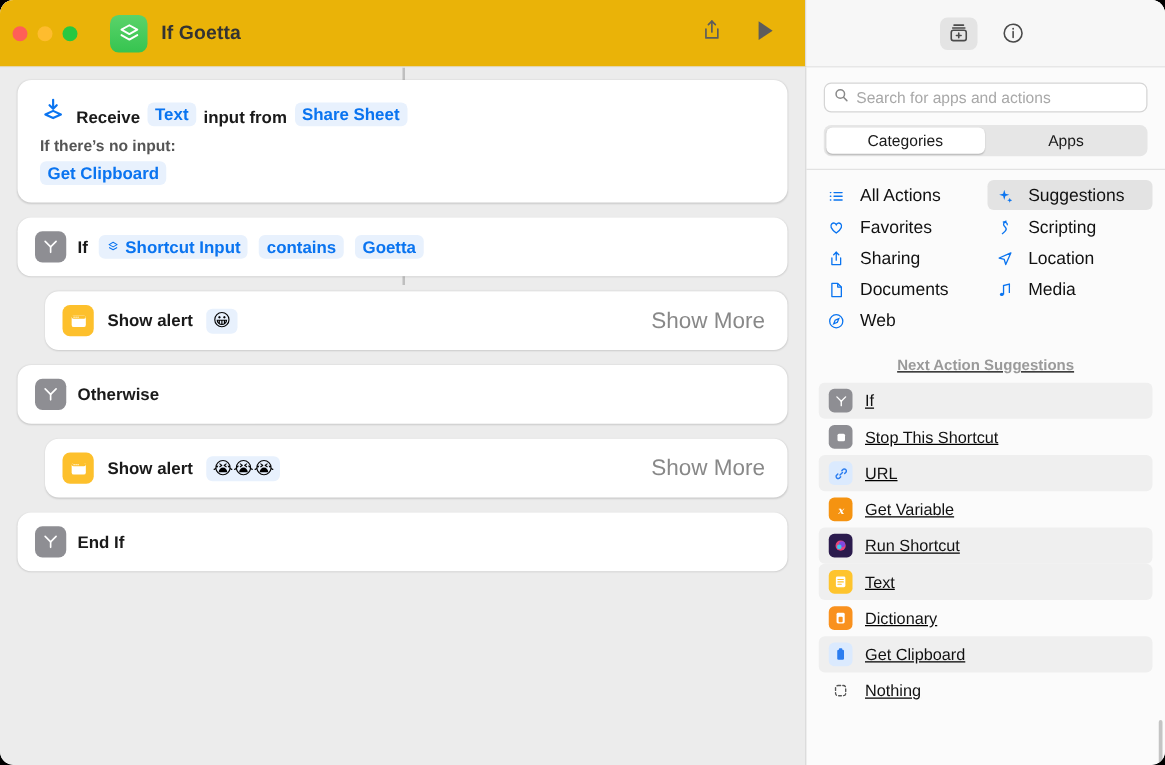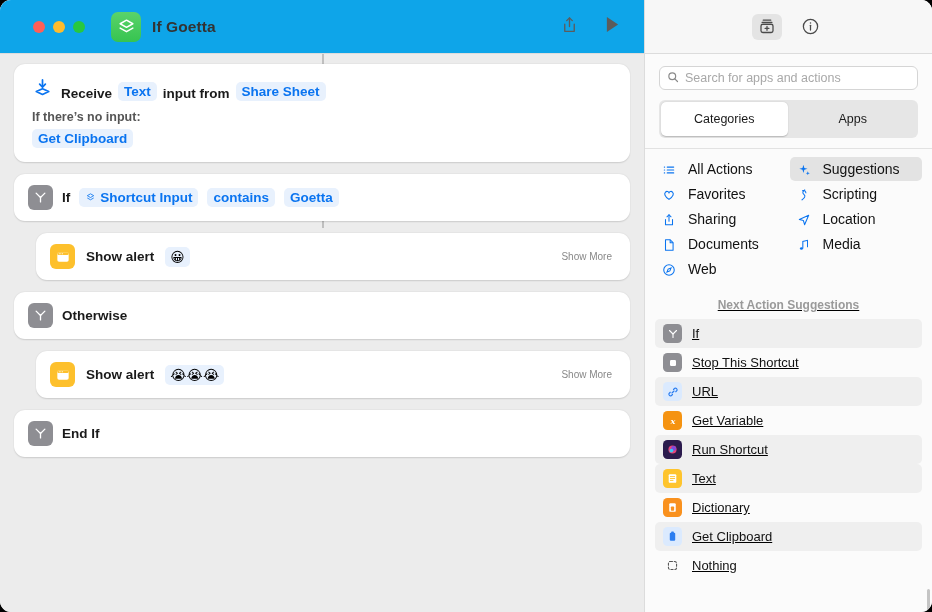--- a/index.html
+++ b/index.html
@@ -21,23 +21,23 @@
   
   .titlebar {
     height: 54px; flex: 0 0 54px;
     display: flex; align-items: stretch;
     background: #f7f7f7;
     border-bottom: 1px solid #dcdcdc;
   }
   .tb-left {
     flex: 0 0 645px;
     display: flex; align-items: center;
-    padding-left: 33px;
+    padding-left: 10px;
     border-right: 1px solid #dcdcdc;
-    background: #0ea5e9;
+    background: #eab308;
   }
   .lights { display: flex; gap: 8px; align-items: center; }
   .light { width: 12px; height: 12px; border-radius: 50%; }
   .light.red { background: #ff5f57; }
   .light.yellow { background: #febc2e; }
   .light.green { background: #28c840; }
 
   .app-icon {
     width: 30px; height: 30px; border-radius: 7px;
     background: linear-gradient(180deg,#5ad36a,#36c450);
@@ -108,21 +108,21 @@
     font-size: 12.5px; font-weight: bold; color: #555;
     margin: 9px 0 5px 2px;
   }
   .token-row { margin-left: 2px; }
 
   .if-card { padding: 11px 14px; display: flex; align-items: center; gap: 9px; }
   .act-card {
     padding: 11px 14px; display: flex; align-items: center; gap: 11px;
   }
   .show-more {
-    margin-left: auto; font-size: 10px; color: #888; padding-right: 4px;
+    margin-left: auto; font-size: 18px; color: #888; padding-right: 4px;
   }
   .emoji-token {
     background: #e8f1fd; border-radius: 5px; padding: 1px 5px;
     font-size: 14px; line-height: 18px;
     font-family: "DejaVu Sans", sans-serif;
   }
 
   
   .sidebar {
     flex: 1; background: #fbfbfb;
@@ -135,21 +135,21 @@
     padding: 0 7px; gap: 6px;
   }
   .search-input {
     border: 0; outline: 0; background: transparent;
     font-family: "Liberation Sans", sans-serif;
     font-size: 12.5px; color: #222; width: 100%;
   }
   .search-input::placeholder { color: #a8a8a8; }
 
   .seg {
-    margin: 2px 14px 0 14px; height: 38px;
+    margin: 2px 14px 0 14px; height: 25px;
     background: #e6e6e6; border-radius: 6px;
     display: flex; padding: 2px; gap: 2px;
   }
   .seg-item {
     flex: 1; display: flex; align-items: center; justify-content: center;
     font-size: 12.5px; color: #1a1a1a; border-radius: 5px;
   }
   .seg-item.sel { background: #fff; box-shadow: 0 .5px 1.2px rgba(0,0,0,.2); }
 
   .cat-sep { height: 1px; background: #e2e2e2; margin: 10px 0 0 0; }

